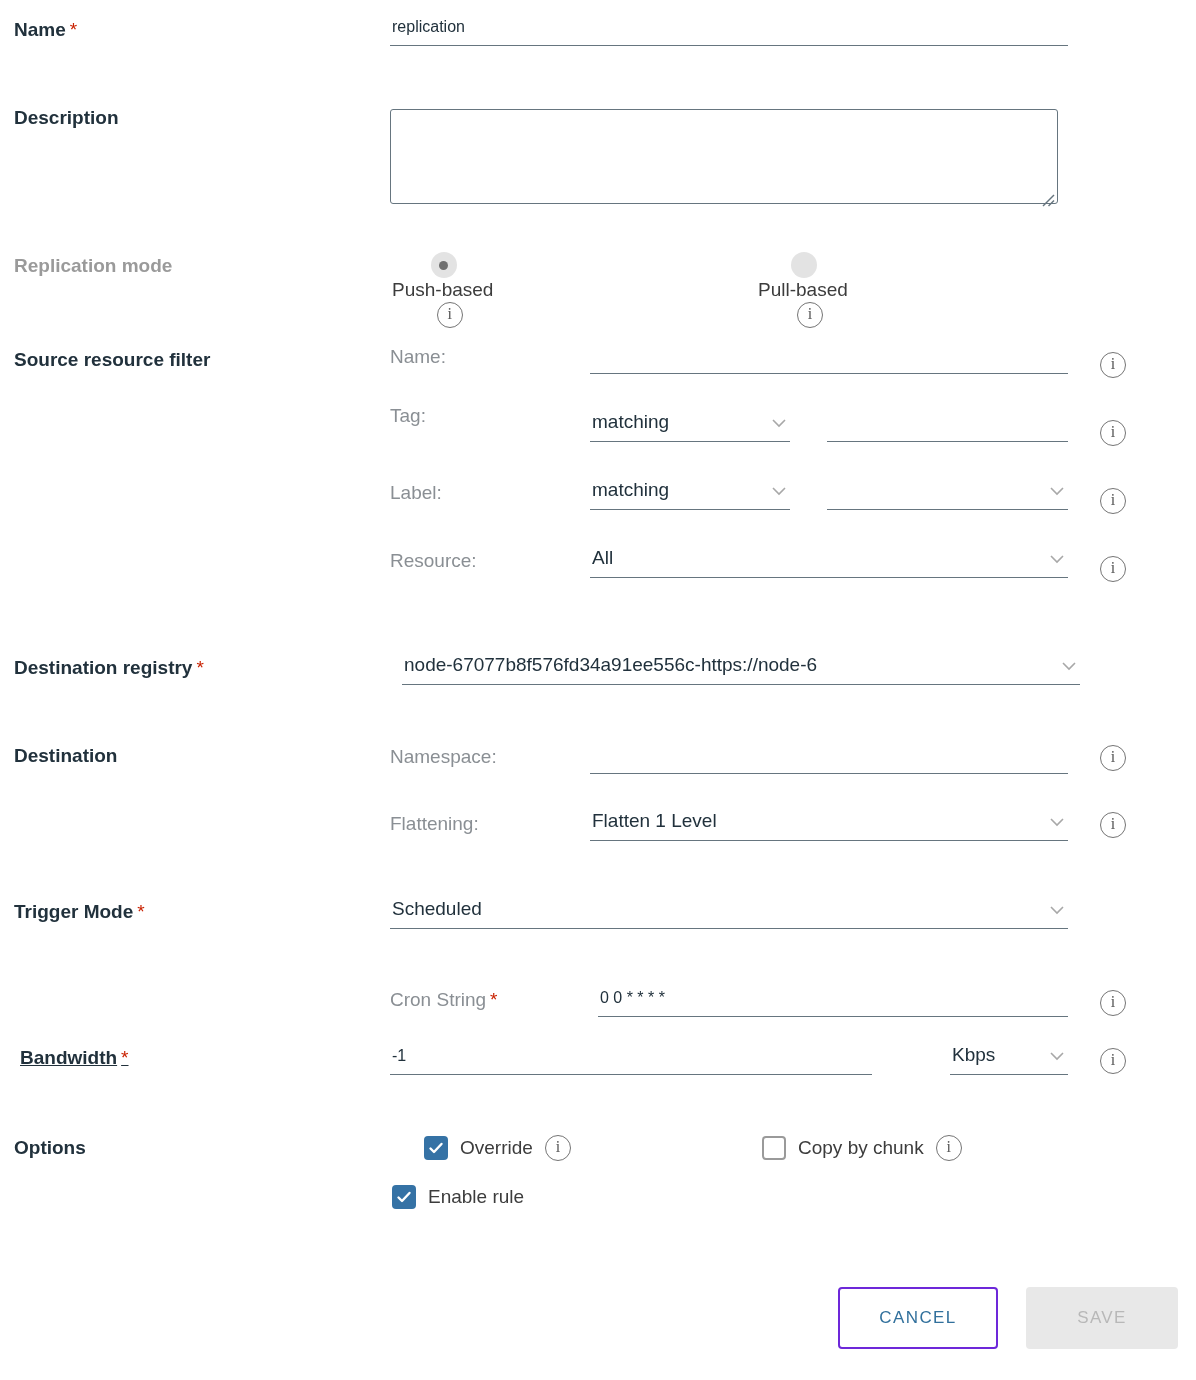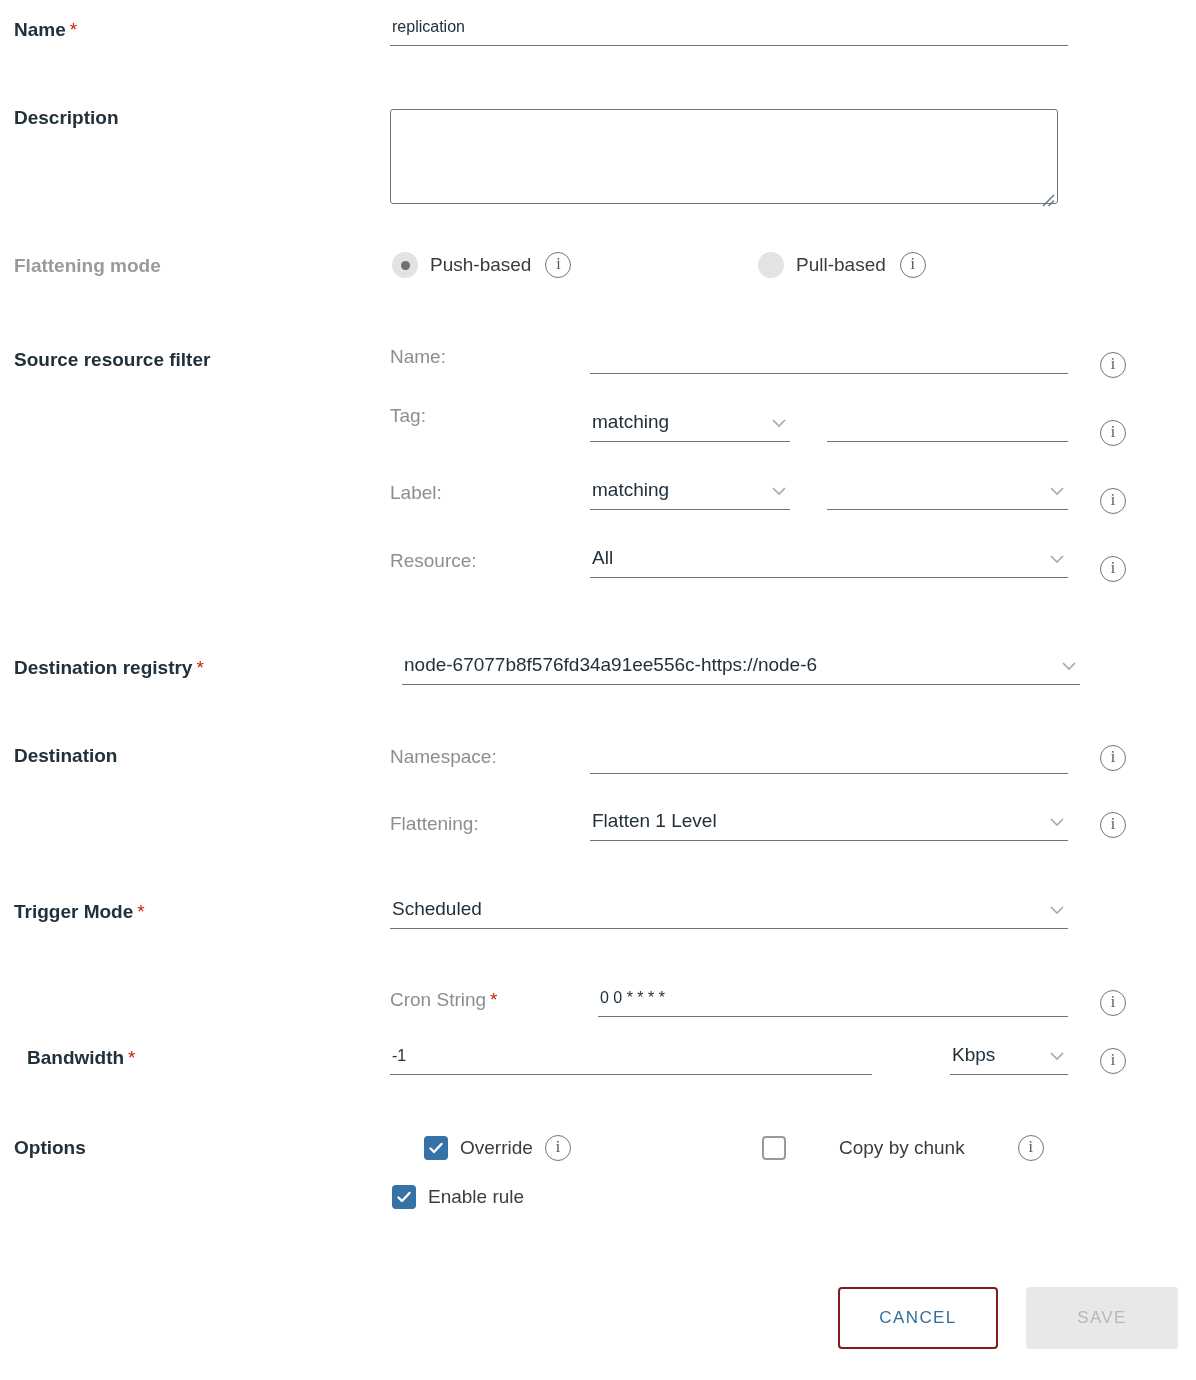--- a/index.html
+++ b/index.html
@@ -105,21 +105,21 @@
     font-size: 16px;
     color: #565656;
     font-family: "Liberation Serif", serif;
     line-height: 1;
     cursor: pointer;
     user-select: none;
   }
   .info i { font-style: normal; position: relative; top: -1px; }
 
   
-  .radio-wrap { display: flex; align-items: center; }
+  .radio-wrap { display: flex; align-items: center; flex-direction: column; }
   .radio-dot {
     width: 26px; height: 26px;
     border-radius: 50%;
     background: #e3e3e3;
     display: inline-flex;
     align-items: center;
     justify-content: center;
     margin-right: 12px;
   }
   .radio-dot.on::after {
@@ -164,21 +164,21 @@
     letter-spacing: 1.4px;
     border-radius: 4px;
     display: inline-flex;
     align-items: center;
     justify-content: center;
     cursor: pointer;
     user-select: none;
   }
   .btn-cancel {
     width: 160px; height: 62px;
-    border: 2px solid #7f1d1d;
+    border: 2px solid #6d28d9;
     color: #31709c;
     background: #fff;
   }
   .btn-save {
     width: 152px; height: 62px;
     border: none;
     color: #b8b8b8;
     background: #e8e8e8;
     cursor: default;
     text-align: right;
@@ -203,21 +203,21 @@
     <textarea class="ta" value="" style=""></textarea>
     <span class="ta-grip">
       <svg width="16" height="16" viewBox="0 0 16 16">
         <line x1="14" y1="3" x2="3" y2="14" stroke="#66757f" stroke-width="1.4"></line>
         <line x1="14" y1="8.5" x2="8.5" y2="14" stroke="#66757f" stroke-width="1.4"></line>
       </svg>
     </span>
   </div>
 
   <div class="row" style="left:14px; top:254px;">
-    <span class="main-label disabled">Flattening mode</span>
+    <span class="main-label disabled">Replication mode</span>
   </div>
   <div style="position:absolute; left:392px; top:252px;" class="radio-wrap">
     <span class="radio-dot on"></span>
     <span class="radio-text">Push-based</span>
     <span class="info">
         <i>i</i>
       </span>
   </div>
   <div style="position:absolute; left:758px; top:252px;" class="radio-wrap">
     <span class="radio-dot"></span>
@@ -336,21 +336,21 @@
   </div>
 
   <span class="sub-label" style="position:absolute; left:390px; top:988px;">
     <span>Cron String</span><span class="req">*</span>
   </span>
   <input class="u-input" style="position: absolute; left: 598px; top: 985px; width: 470px;" value="0 0 * * * *">
   <span class="info" style="position:absolute; left:1100px; top:990px;">
       <i>i</i>
     </span>
 
-  <div class="row" style="left:27px; top:1046px;">
+  <div class="row" style="left:20px; top:1046px;text-decoration:underline;">
     <span class="main-label">
       <span>Bandwidth</span><span class="req">*</span>
     </span>
   </div>
   <input class="u-input" style="position: absolute; left: 390px; top: 1043px; width: 482px;" value="-1">
   <div class="u-select" style="position:absolute; left:950px; top:1043px; width:118px;">
     <span class="val">Kbps</span>
     <span class="chev">
       <svg width="18" height="18" viewBox="0 0 18 18">
           <polyline points="3,6 9,12 15,6" fill="none" stroke="#a8a8a8" stroke-width="1.6"></polyline>
@@ -370,21 +370,21 @@
       <svg width="16" height="16" viewBox="0 0 16 16">
           <polyline points="2.5,8.5 6,12 13.5,4" fill="none" stroke="#ffffff" stroke-width="2.4" stroke-linecap="round" stroke-linejoin="round"></polyline>
         </svg>
     </span>
     <span class="cb-text">Override</span>
     <span class="info">
         <i>i</i>
       </span>
   </div>
 
-  <div class="cb-wrap" style="position:absolute; left:762px; top:1135px;gap:41px;">
+  <div class="cb-wrap" style="position:absolute; left:762px; top:1135px;">
     <span class="cb unchecked"></span>
     <span class="cb-text">Copy by chunk</span>
     <span class="info">
         <i>i</i>
       </span>
   </div>
 
   <div class="cb-wrap" style="position:absolute; left:392px; top:1185px;">
     <span class="cb checked">
       <svg width="16" height="16" viewBox="0 0 16 16">

